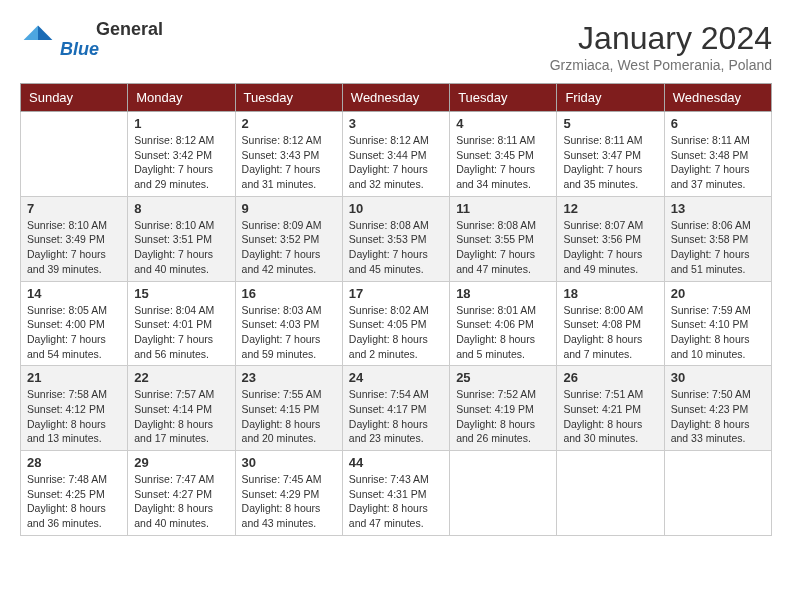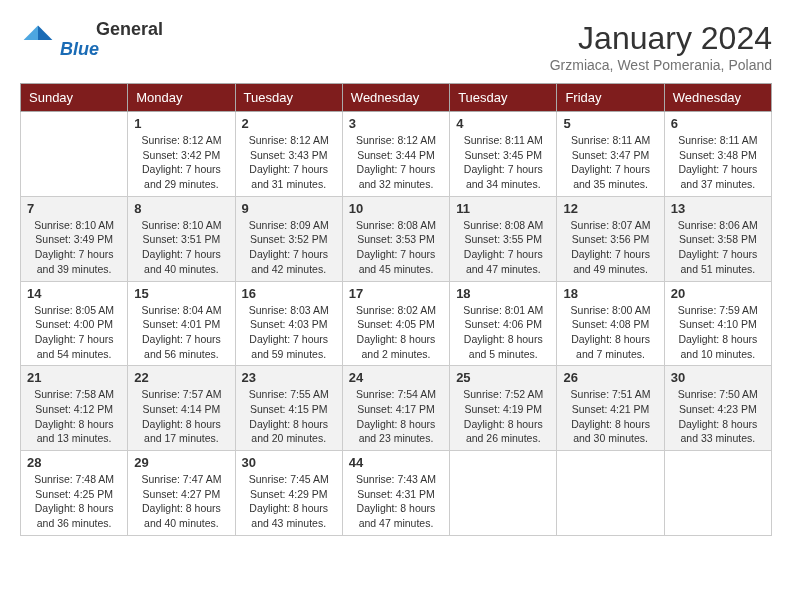--- a/index.html
+++ b/index.html
@@ -70,21 +70,20 @@
     .day-number {
       font-size: 13px;
       font-weight: bold;
       color: #333;
       margin-bottom: 2px;
     }
     .day-info {
       color: #333;
       line-height: 1.4;
       font-size: 10.5px;
-      text-align: center;
     }
     .empty-cell {
       background: #fff !important;
     }
   </style>
 </head>
 <body>
 
 <div class="header">
   <div class="logo">

